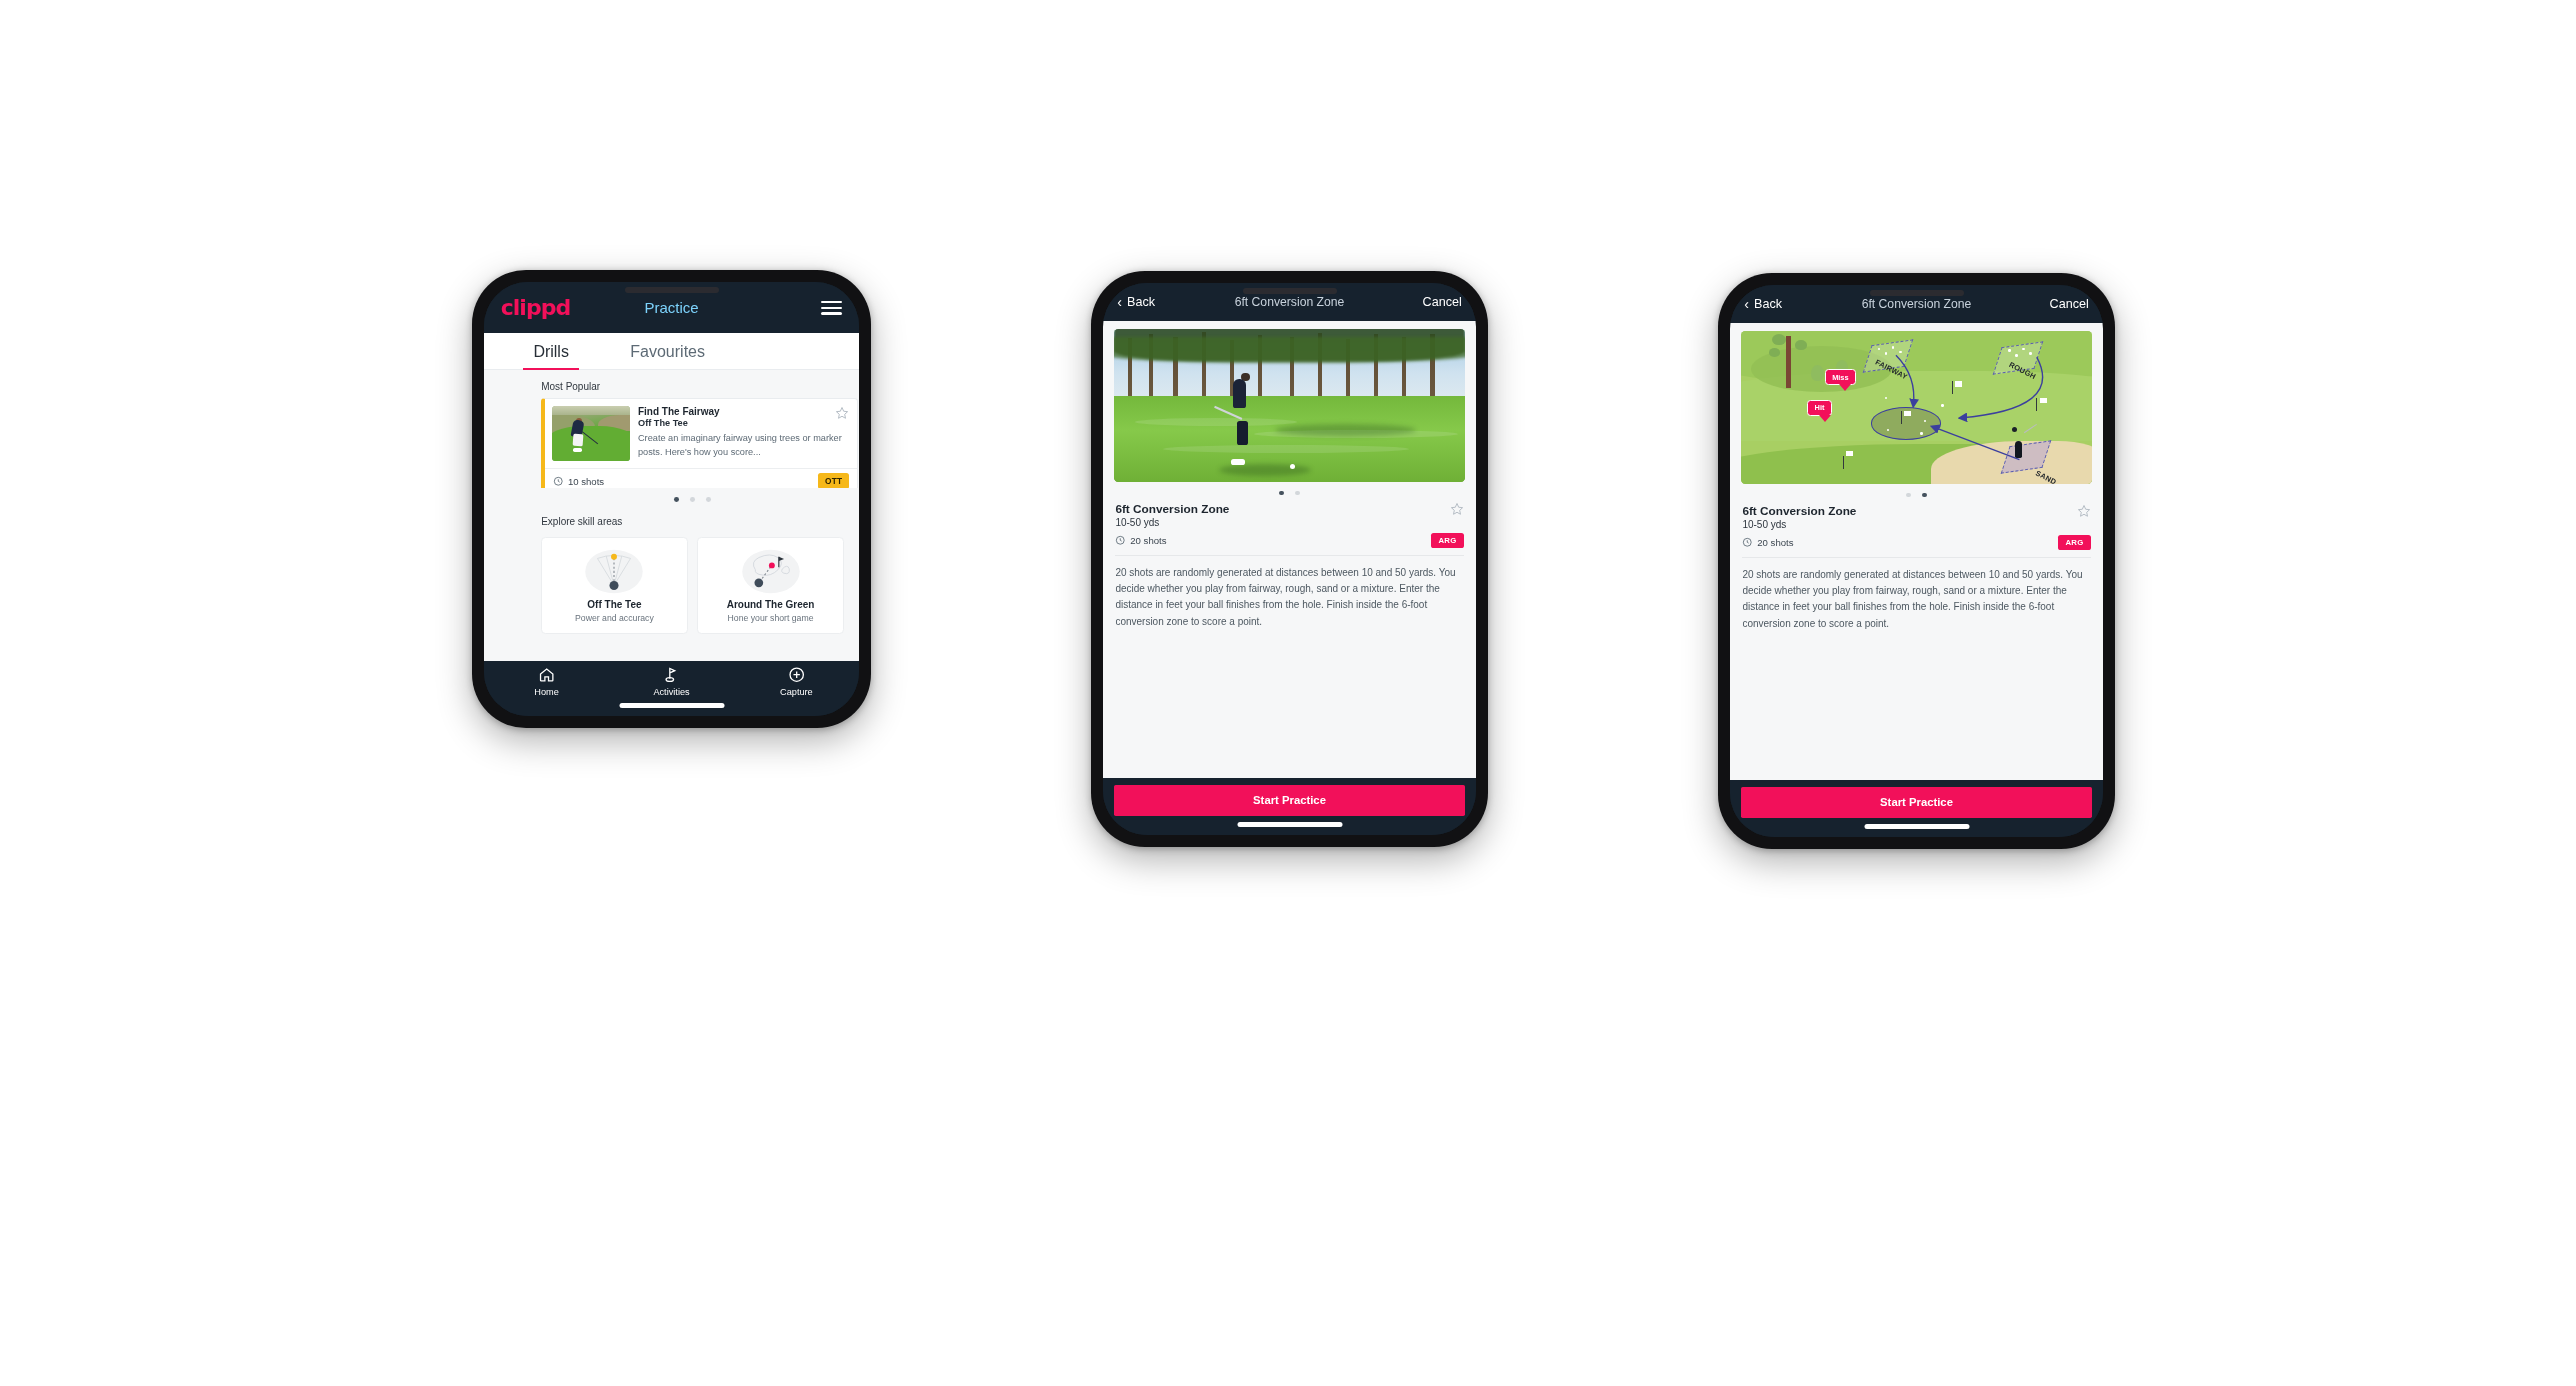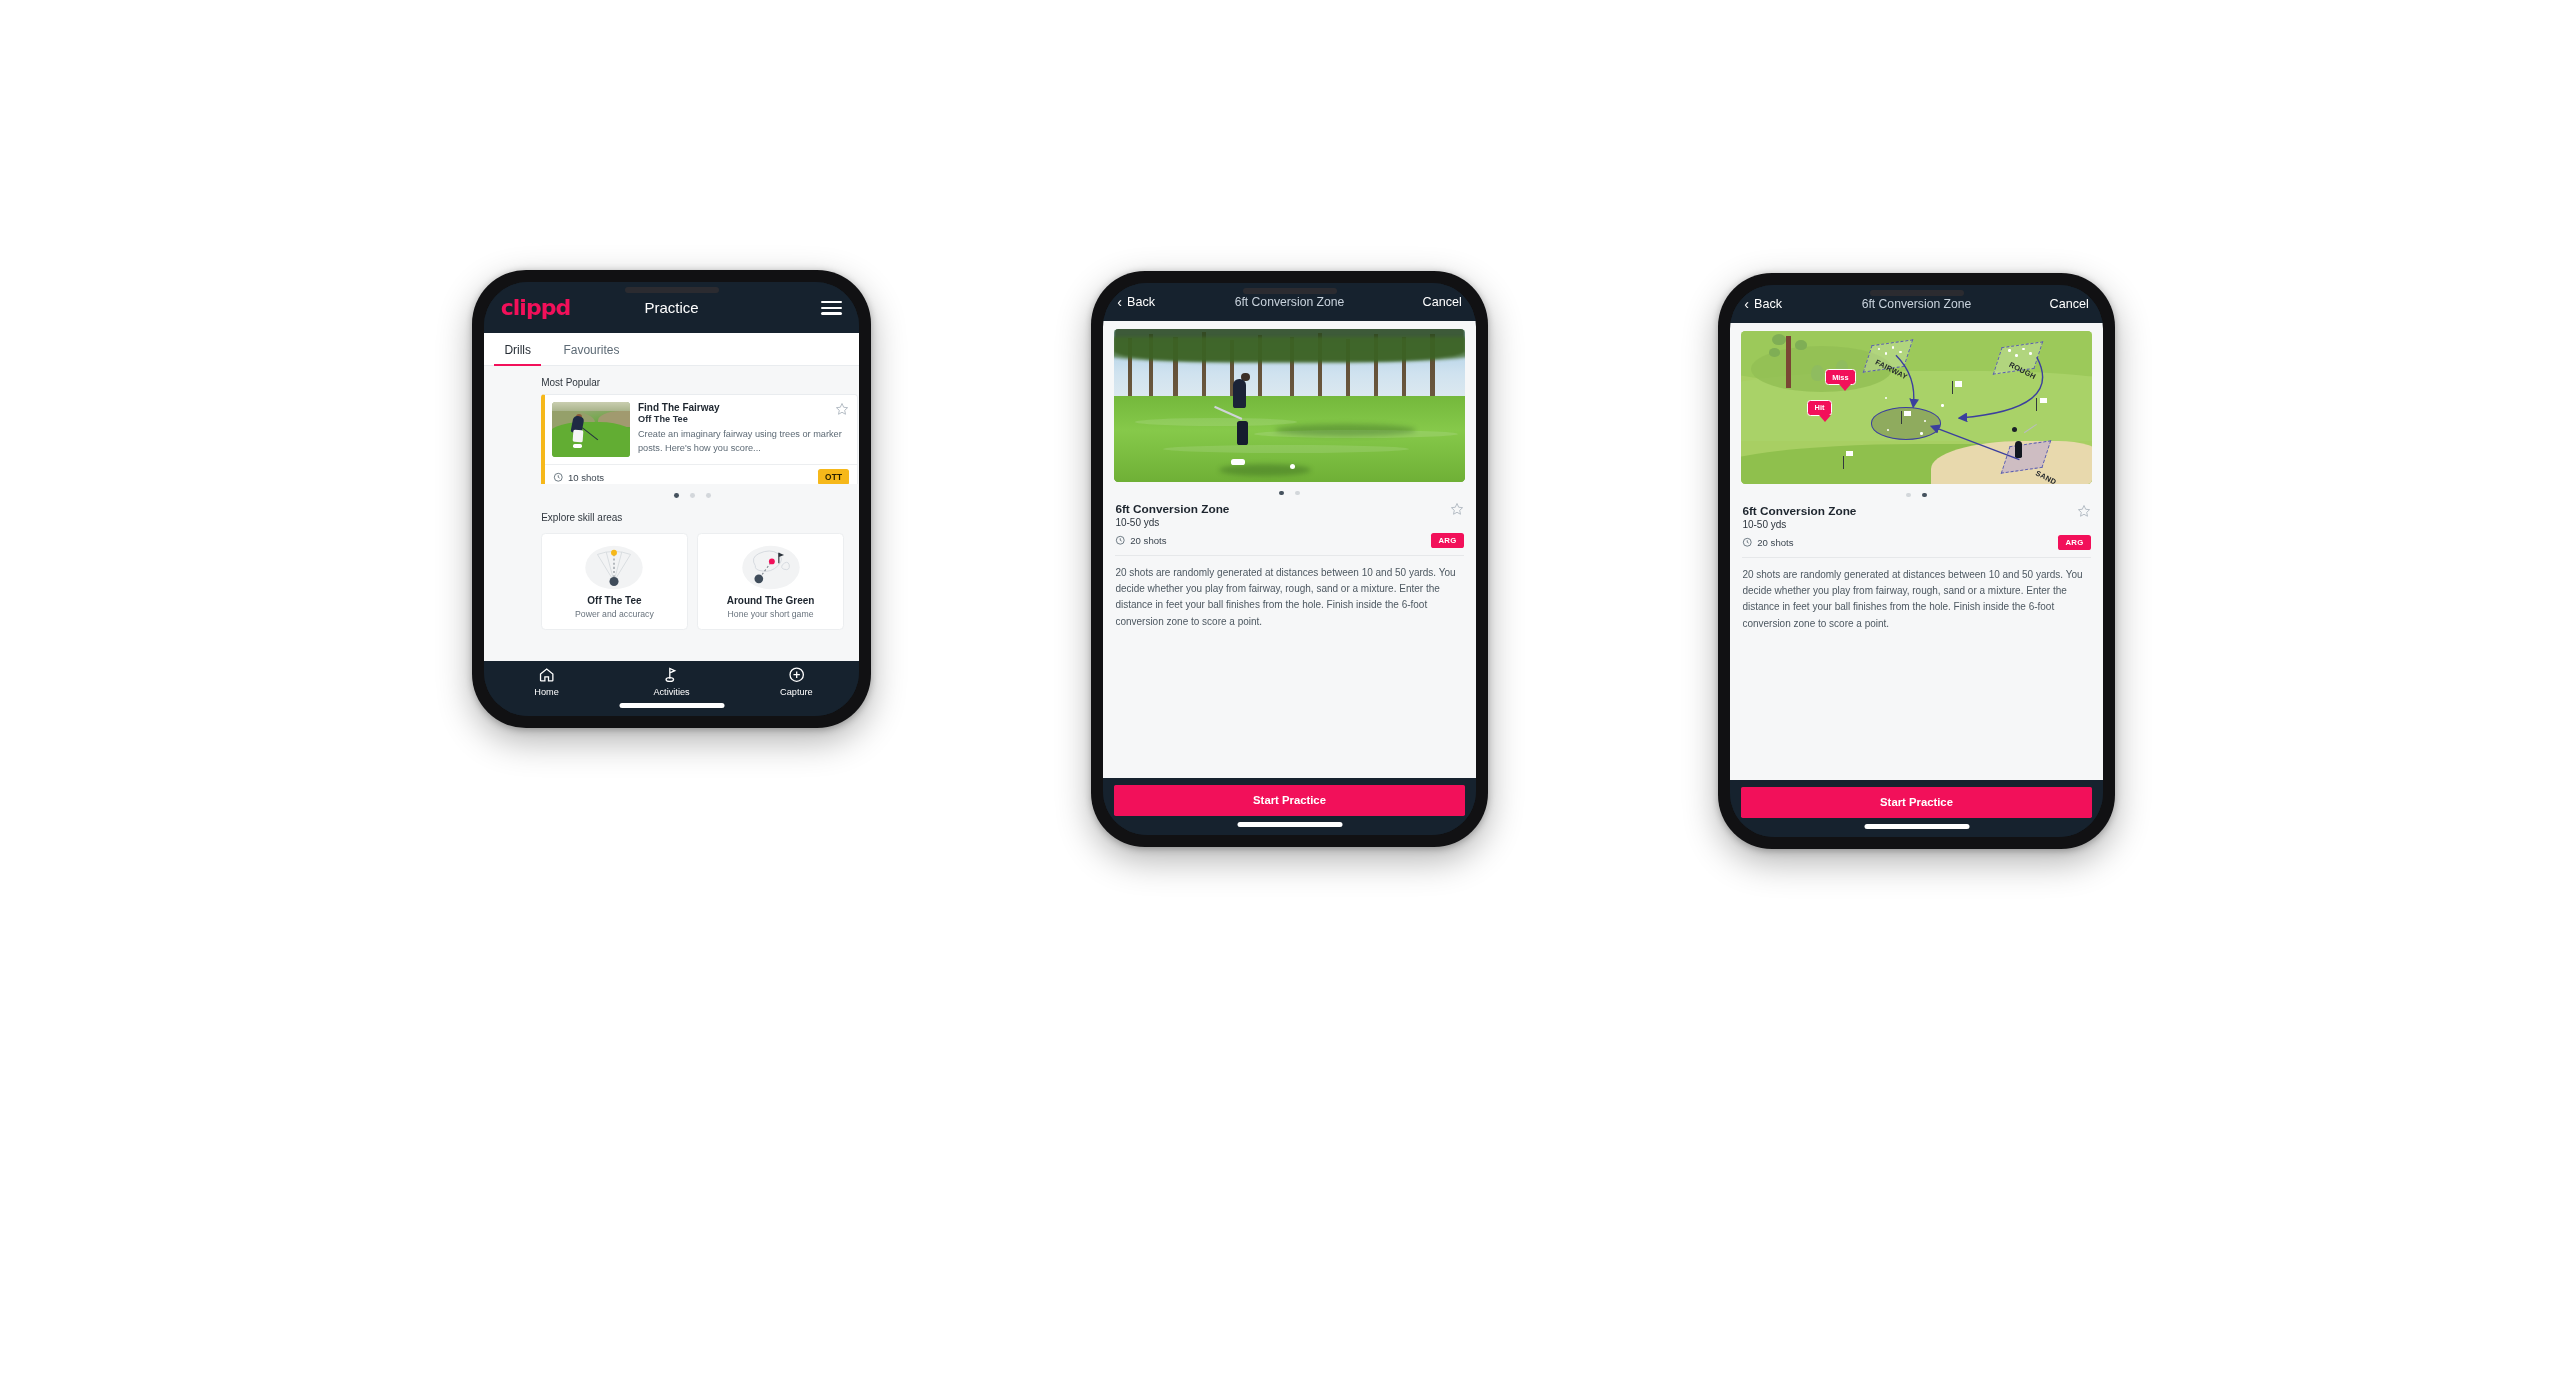--- a/index.html
+++ b/index.html
@@ -45,30 +45,30 @@
     height: 51px; background: #16222e; flex: 0 0 auto;
     display: flex; align-items: center; padding: 0 16.6px;
     position: relative;
   }
   .logo {
     font-size: 22px; font-weight: bold; color: #f2105a;
     letter-spacing: -1px; font-family: "DejaVu Sans", sans-serif;
   }
   .topbar-title {
     position: absolute; left: 50%; transform: translateX(-50%);
-    color: #ffffff; font-size: 15px;
+    color: #7dd3fc; font-size: 15px;
   }
   .burger { margin-left: auto; display: flex; flex-direction: column; gap: 3.5px; cursor: pointer; }
   .burger i { display: block; width: 21px; height: 2.3px; background: #fff; border-radius: 1.7px; }
 
   .tabs {
     background: #fff; display: flex; padding: 0 15px; flex: 0 0 auto;
     border-bottom: 0.9px solid #e9ecef;
   }
-  .tab { padding: 9.6px 5.2px 8.7px; font-size: 12px; color: #5d6a75; position: relative; margin-right: 22px; cursor: pointer; }
+  .tab { padding: 9.6px 5.2px 8.7px; font-size: 16px; color: #5d6a75; position: relative; margin-right: 22px; cursor: pointer; margin-left: 29px; }
   .tab.active { color: #272e36; }
   .tab.active::after {
     content: ""; position: absolute; left: -5.2px; right: -5.2px; bottom: -0.9px;
     height: 2.6px; background: #f2105a;
   }
 
   .scroll-body { flex: 1 1 auto; background: #f6f7f8; overflow: hidden; position: relative; padding-left: 42px; }
 
   .section-label { font-size: 10px; color: #30373f; padding: 10.5px 15px 6.1px; }
 

